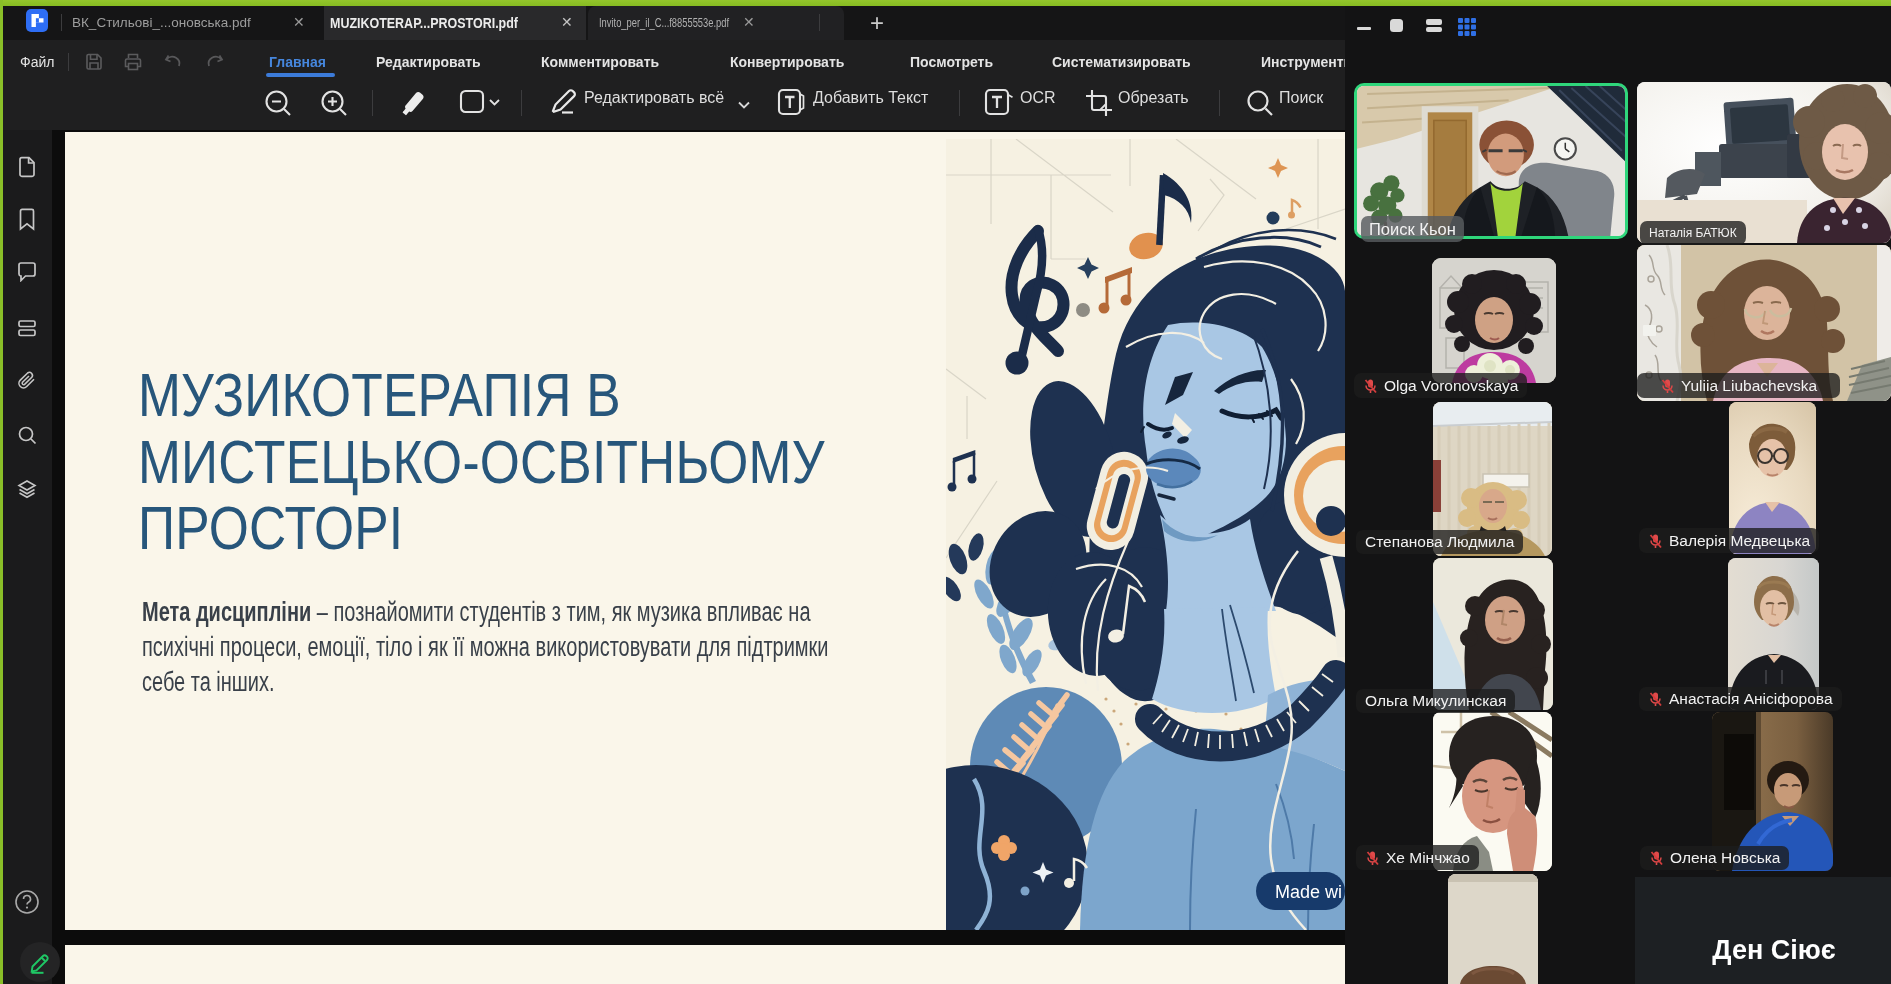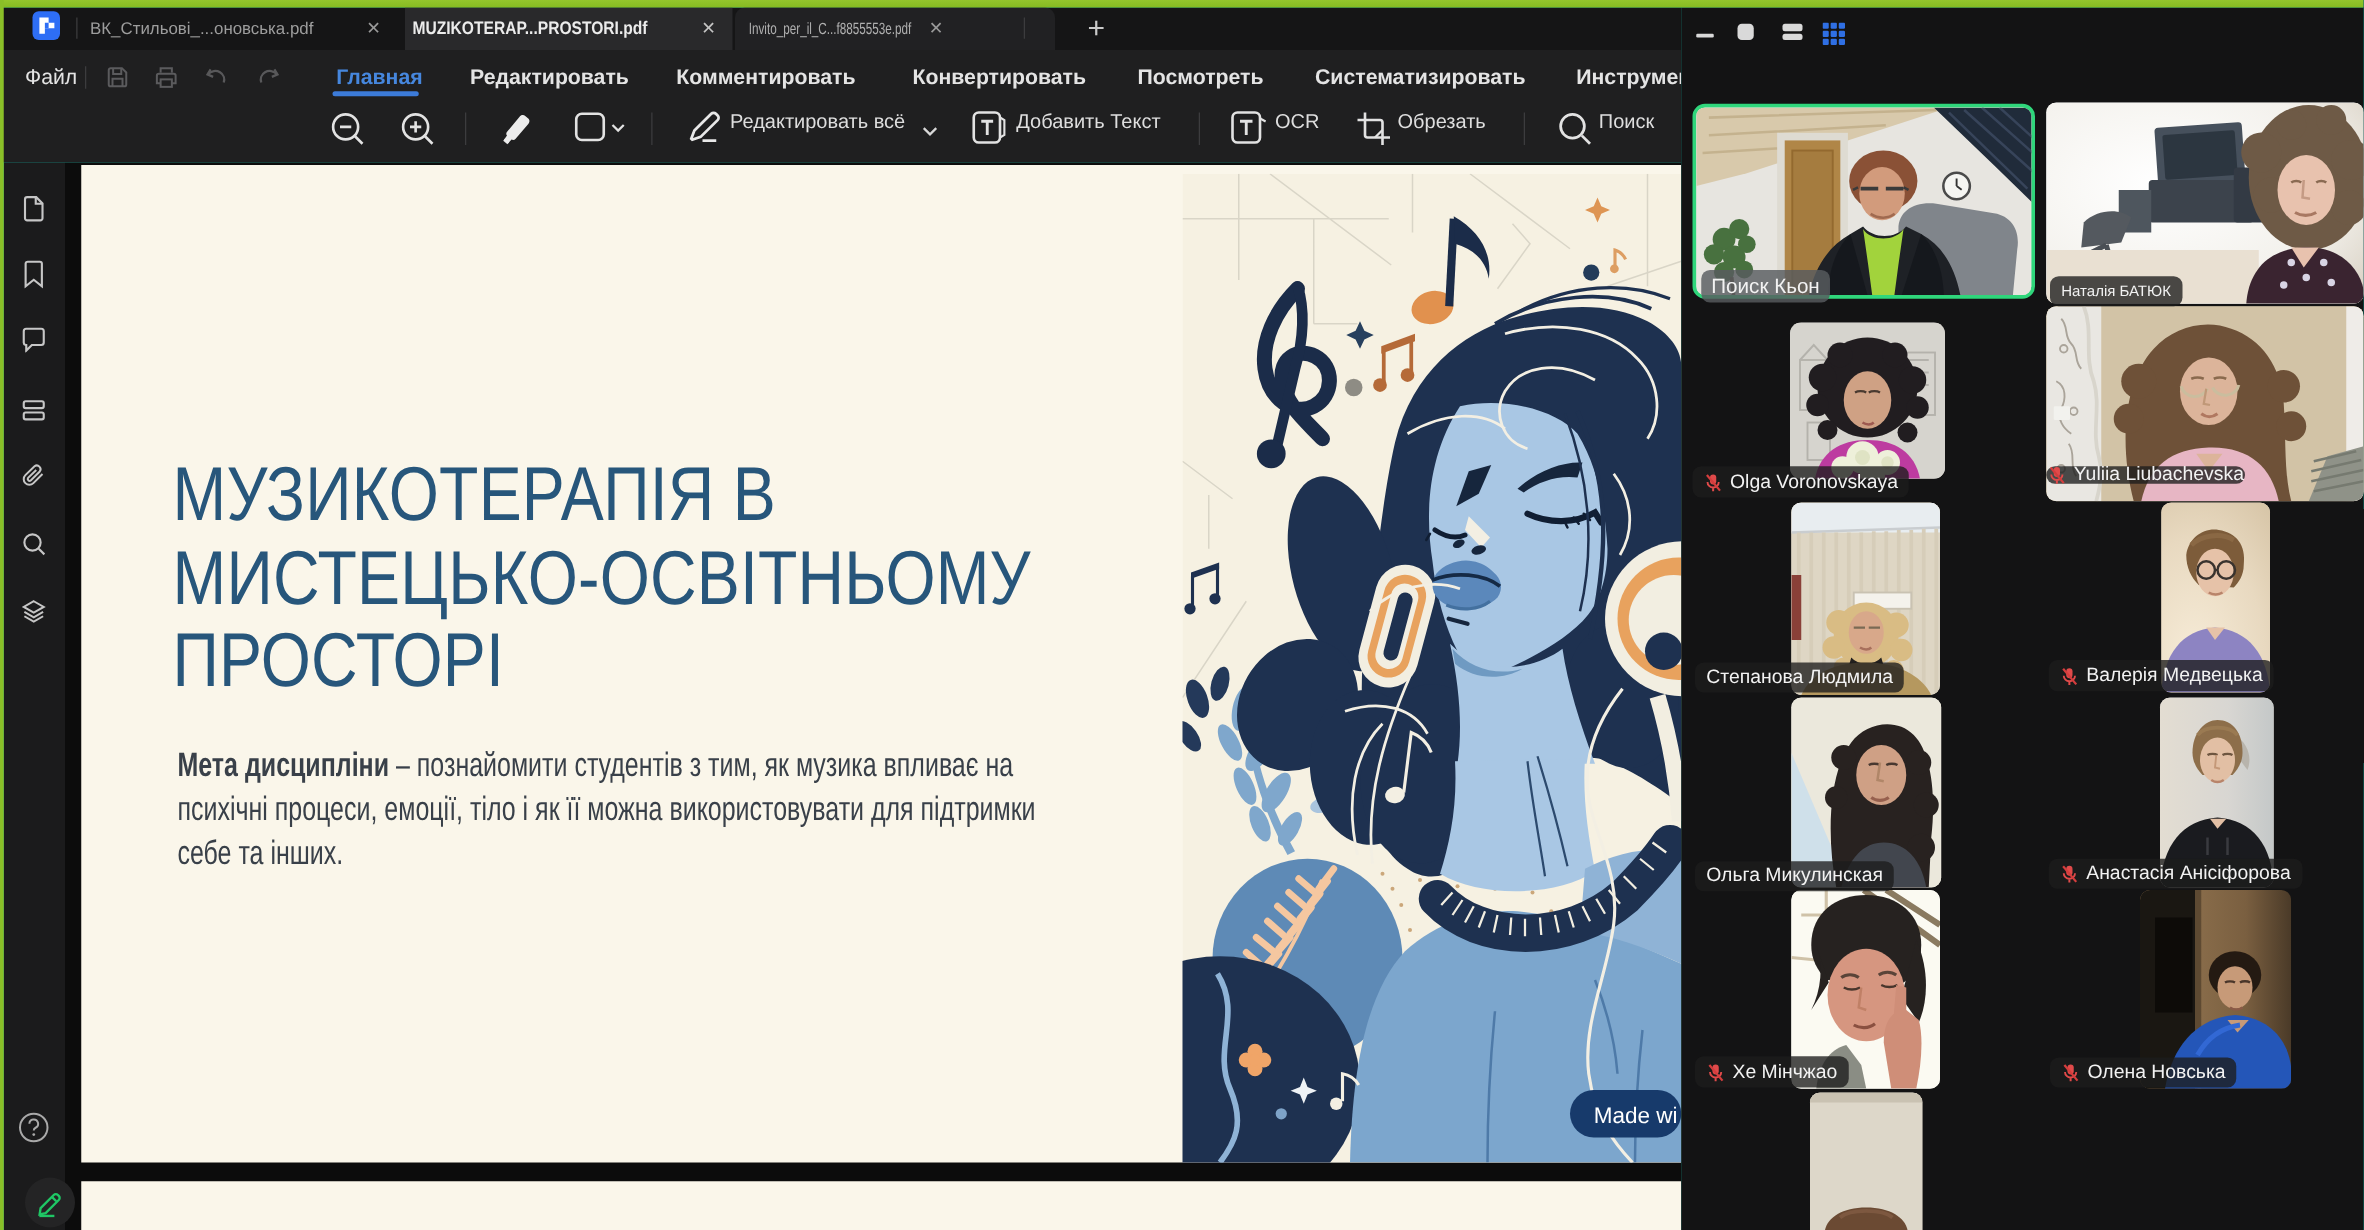--- a/index.html
+++ b/index.html
@@ -7,21 +7,21 @@
   #stage{position:relative;width:1891px;height:984px;overflow:hidden;background:#14b8a6;font-family:"Liberation Sans",sans-serif;}
   .abs{position:absolute;}
   
   #topgreen{left:0;top:0;width:1891px;height:6px;background:linear-gradient(#93c52c,#86bb21);z-index:60;}
   #leftgreen{left:0;top:0;width:3px;height:984px;background:#8abf28;z-index:60;}
   #tabbar{left:0;top:6px;width:1345px;height:34px;background:#151516;z-index:5;}
   #menubar{left:0;top:40px;width:1345px;height:90px;background:#1f1f20;z-index:5;overflow:hidden;}
   .tab{position:absolute;top:0;height:34px;color:#b6b6b6;font-size:13.5px;line-height:34px;white-space:nowrap;}
   .tabx{position:absolute;top:0;height:34px;line-height:32px;color:#9a9a9a;font-size:14px;}
   .vsep{position:absolute;background:#3c3c3e;width:1px;}
-  .menuitem{position:absolute;top:0;height:44px;line-height:44px;color:#e4e4e4;font-size:17px;font-weight:700;white-space:nowrap;}
+  .menuitem{position:absolute;top:0;height:44px;line-height:44px;color:#e4e4e4;font-size:14px;font-weight:700;white-space:nowrap;}
   .toolicon{position:absolute;}
   .tooltext{position:absolute;top:36px;height:44px;line-height:44px;color:#dedede;font-size:16px;white-space:nowrap;}
   
   #sidebar{left:3px;top:130px;width:49px;height:854px;background:#1b1b1c;z-index:4;}
   
   #viewer{left:52px;top:130px;width:1293px;height:854px;background:#0c0c0c;z-index:1;}
   #page1{left:65px;top:132px;width:1280px;height:798px;background:#faf6ea;z-index:2;}
   #page2{left:65px;top:945px;width:1280px;height:39px;background:#faf6ea;z-index:2;}
   #pdftitle{left:138px;top:362px;width:900px;color:#27567b;font-size:61px;line-height:66.5px;letter-spacing:.2px;transform:scale(.845,1);transform-origin:0 0;z-index:3;}
   #pdfbody{left:142px;top:595px;width:1500px;color:#394049;font-size:27px;line-height:35px;transform:scale(.74,1);transform-origin:0 0;z-index:3;}
@@ -513,21 +513,21 @@
           </g>
 <ellipse cx="130" cy="68" rx="23" ry="27" fill="#dcb49a"></ellipse>
 <path d="M108 64 a11 10 0 0 0 21 2 m4 -1 a11 10 0 0 0 21 -2" stroke="#cabd9e" stroke-width="2.5" fill="none"></path>
 <path d="M116 58 a7 3 0 0 1 10 0 M134 58 a7 3 0 0 1 10 0" stroke="#8a6a4e" stroke-width="2" fill="none"></path>
 <path d="M124 86 c4 3 9 3 13 0" stroke="#b07860" stroke-width="2.5" fill="none"></path>
 <path d="M128 66 l-2 12 l5 1" stroke="#c09878" stroke-width="1.8" fill="none"></path>
 <path d="M76 156 C82 128 100 114 130 113 C162 112 180 128 186 156 z" fill="#e7b6c4"></path>
 <path d="M120 118 l10 14 l11 -14" fill="#dcb49a"></path>
 </svg>
       </div>
-    <div class="vlabel" style="left:292px;top:367px;height:14px;font-size:15.5px;padding:0 1px;"><svg class="mi" width="15" height="16" viewBox="0 0 15 16" style="margin-right:6px;">
+    <div class="vlabel" style="left:292px;top:367px;height:25px;font-size:15.5px;padding:0 23px;"><svg class="mi" width="15" height="16" viewBox="0 0 15 16" style="margin-right:6px;">
           <g fill="#e04a4a">
             <rect x="5" y="1.5" width="5" height="8" rx="2.5"></rect>
             <path d="M3 7.5 a4.5 4.5 0 0 0 9 0" stroke="#e04a4a" fill="none" stroke-width="1.5"></path>
             <rect x="6.7" y="12.5" width="1.6" height="2.5"></rect>
           </g>
           <line x1="2.5" y1="2" x2="13" y2="14.5" stroke="#d43d3d" stroke-width="1.8"></line>
         </svg>Yuliia Liubachevska</div>
     <div style="position:absolute;left:88px;top:396px;width:119px;height:154px;border-radius:8px;overflow:hidden;background:#ded6c4;">
 <svg width="119" height="154" viewBox="0 0 119 154">
 <rect width="119" height="154" fill="#ded6c4"></rect>
@@ -695,16 +695,19 @@
           <line x1="2.5" y1="2" x2="13" y2="14.5" stroke="#d43d3d" stroke-width="1.8"></line>
         </svg>Олена Новська</div>
     <div style="position:absolute;left:103px;top:868px;width:90px;height:110px;border-radius:8px 8px 0 0;overflow:hidden;background:#dcd6c8;">
 <svg width="90" height="110" viewBox="0 0 90 110">
 <rect width="90" height="110" fill="#ddd7c9"></rect>
 <rect x="0" y="0" width="90" height="8" fill="#c9c2b2"></rect>
 <path d="M12 110 C14 100 26 92 45 92 C64 92 76 100 78 110 z" fill="#6b4a33"></path>
 <path d="M24 100 C32 93 58 93 66 100" stroke="#7d5840" stroke-width="3" fill="none"></path>
 </svg>
       </div>
+    <div style="position:absolute;left:290px;top:871px;width:256px;height:107px;background:#1d2023;display:flex;align-items:center;justify-content:center;">
+<div style="color:#fff;font-size:27px;font-weight:700;margin-top:40px;margin-left:22px;">Ден Сіює</div>
+</div>
   </div>
   <div class="abs" id="topgreen"></div>
   <div class="abs" id="leftgreen"></div>
 </div>
 
 </body></html>

